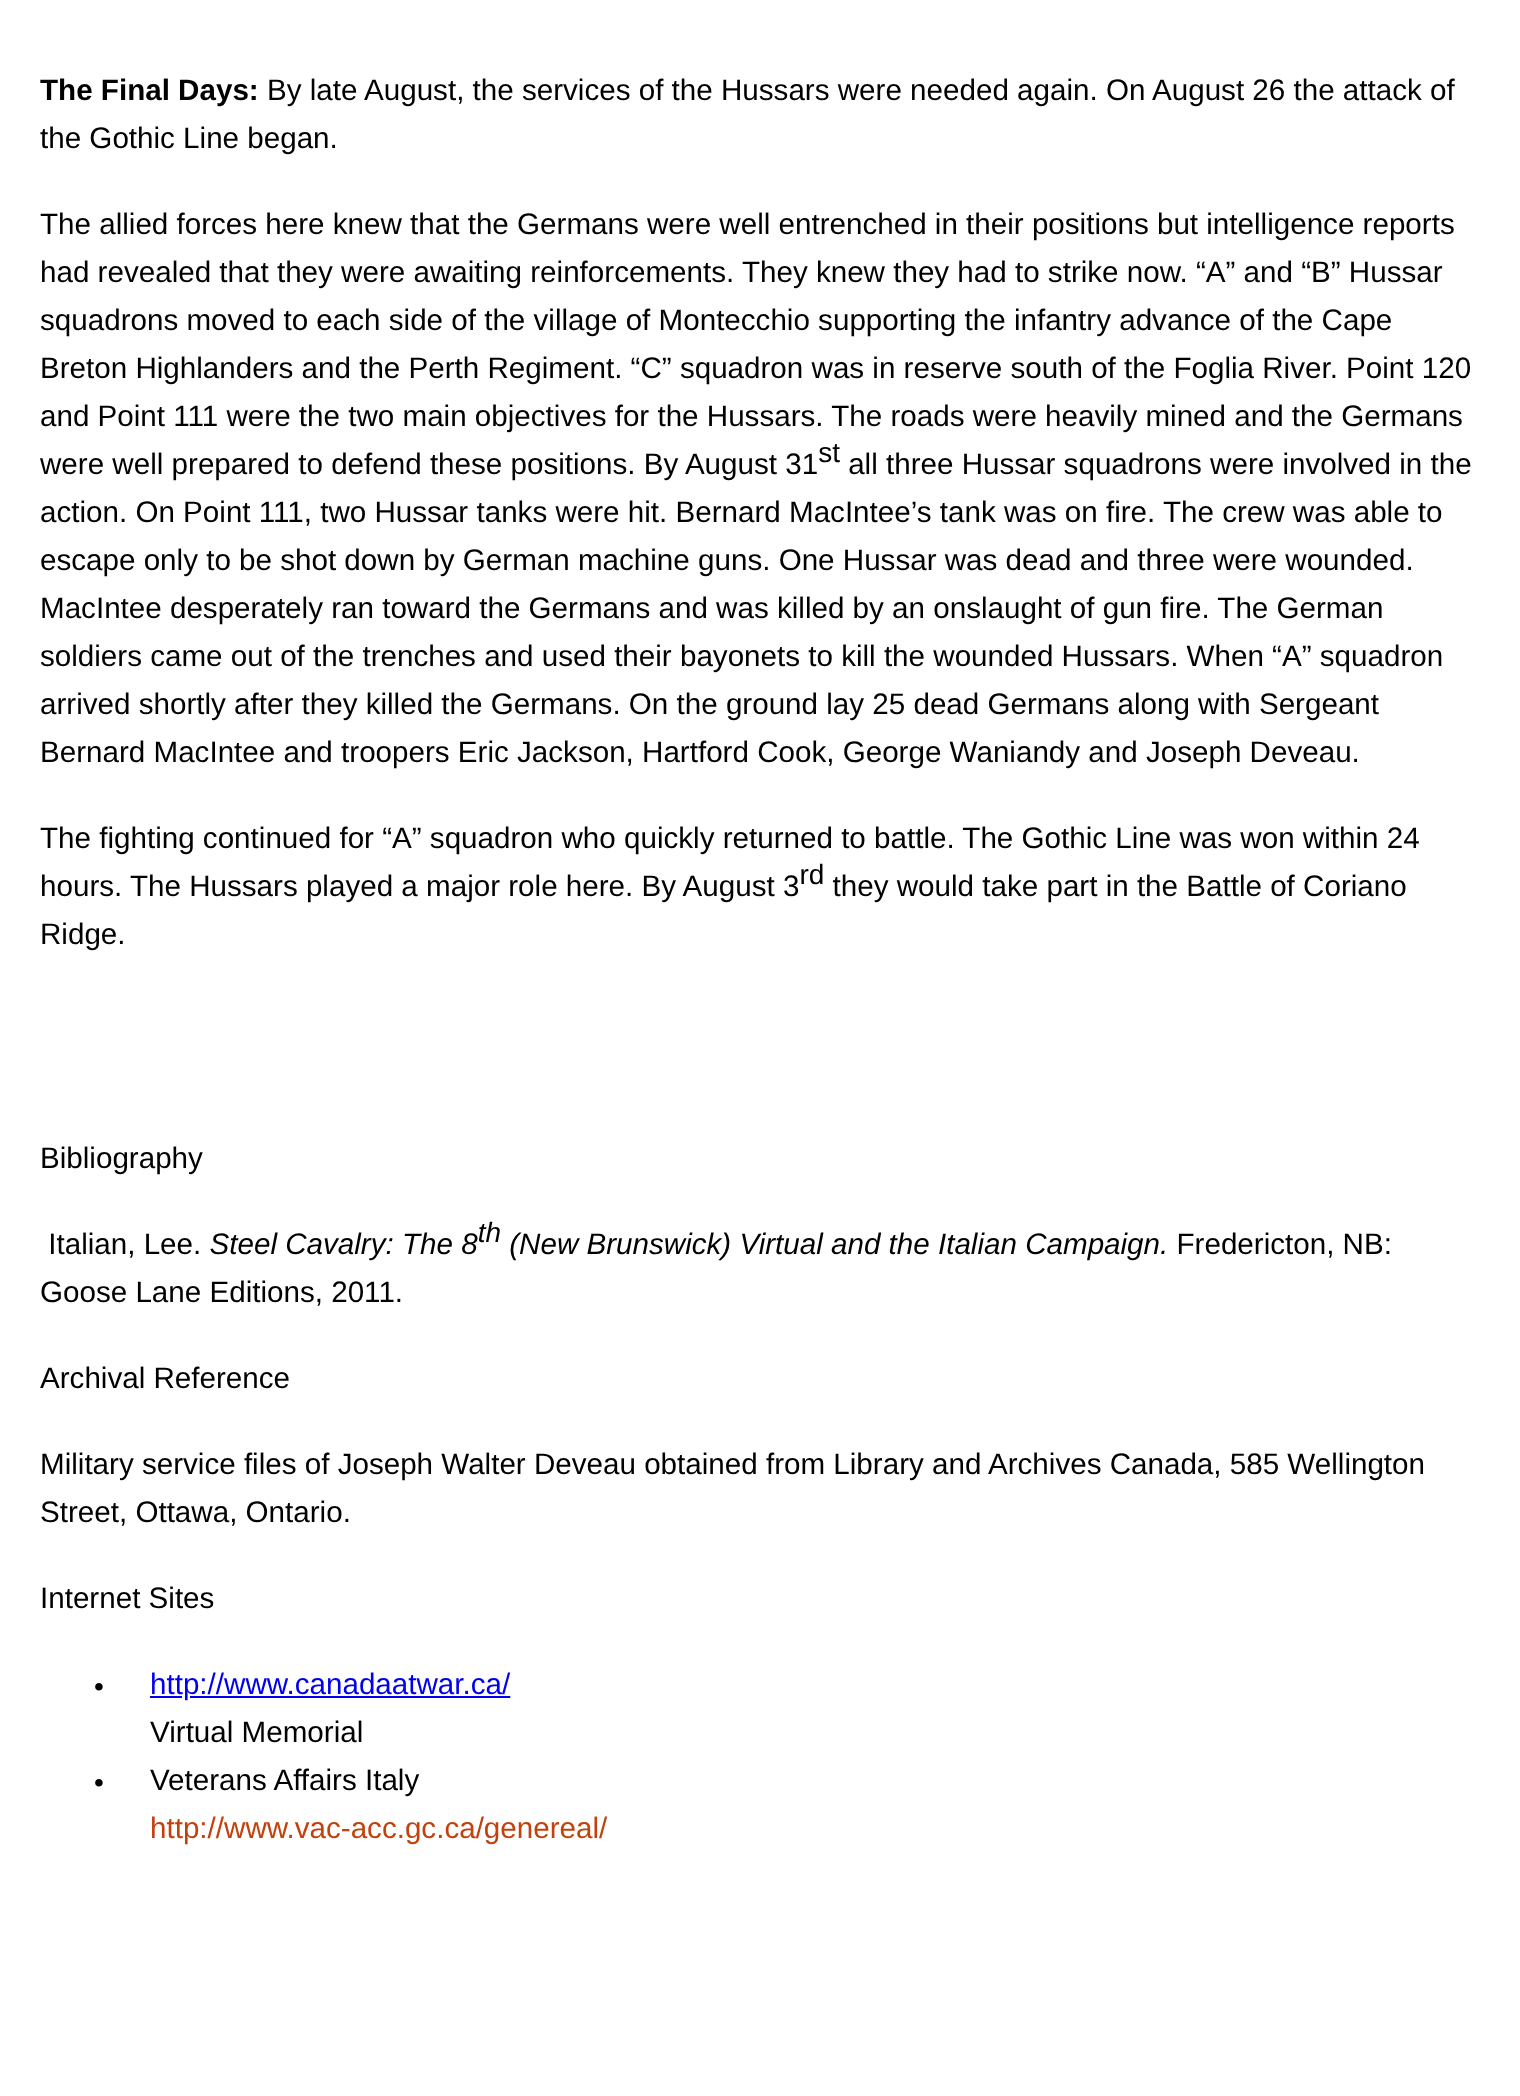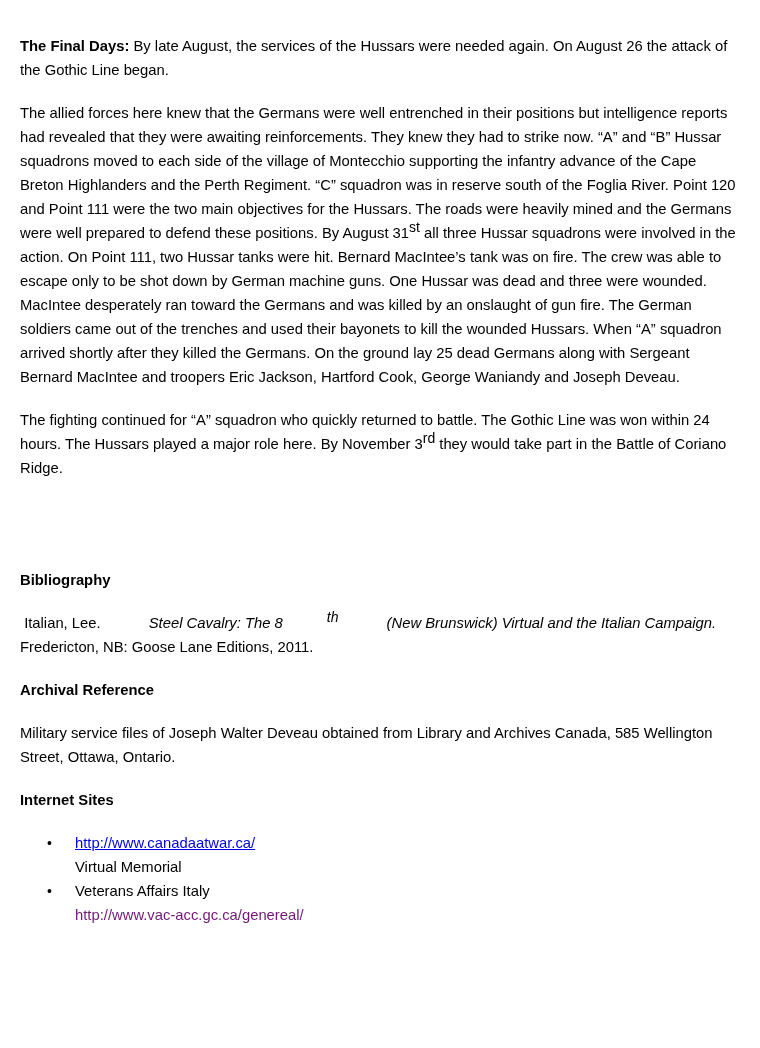--- a/index.html
+++ b/index.html
@@ -18,28 +18,28 @@
     padding: 34px 18px 0 20px;
   }
   .para {
     margin: 0 0 19px 0;
     font-size: 14.8px;
     line-height: 24px;
     white-space: pre-wrap;
     text-align: left;
   }
   .bold { font-weight: bold; }
-  .italic { font-style: italic; margin-left: 44px; }
+  .italic { font-style: italic; }
   sup {
     font-size: 14px;
     line-height: 0;
     vertical-align: super;
   }
   .section-heading {
-    font-weight: bold;
+    font-weight: normal;
     margin: 0 0 19px 0;
     font-size: 14.8px;
     line-height: 24px;
   }
   .big-gap { height: 69px; }
   .bullet-list { margin: 0 0 19px 0; }
   .list-item {
     position: relative;
     padding-left: 55px;
     font-size: 14.8px;
@@ -50,32 +50,32 @@
     left: 27px;
     top: 0;
     font-size: 14px;
     line-height: 24px;
   }
   .hyperlink {
     color: #0000ee;
     text-decoration: underline;
     cursor: pointer;
   }
-  .plain-url { color: #701a75; }
+  .plain-url { color: #c2410c; }
 </style>
 </head>
 <body>
 
 <div class="page">
 
   <p class="para"><span class="bold">The Final Days:</span><span> By late August, the services of the Hussars were needed again. On August 26 the attack of the Gothic Line began.</span></p>
 
   <p class="para"><span>The allied forces here knew that the Germans were well entrenched in their positions but intelligence reports had revealed that they were awaiting reinforcements. They knew they had to strike now. “A” and “B” Hussar squadrons moved to each side of the village of Montecchio supporting the infantry advance of the Cape Breton Highlanders and the Perth Regiment. “C” squadron was in reserve south of the Foglia River. Point 120 and Point 111 were the two main objectives for the Hussars. The roads were heavily mined and the Germans were well prepared to defend these positions. By August 31</span><sup>st</sup><span> all three Hussar squadrons were involved in the action. On Point 111, two Hussar tanks were hit. Bernard MacIntee’s tank was on fire. The crew was able to escape only to be shot down by German machine guns. One Hussar was dead and three were wounded. MacIntee desperately ran toward the Germans and was killed by an onslaught of gun fire. The German soldiers came out of the trenches and used their bayonets to kill the wounded Hussars. When “A” squadron arrived shortly after they killed the Germans. On the ground lay 25 dead Germans along with Sergeant Bernard MacIntee and troopers Eric Jackson, Hartford Cook, George Waniandy and Joseph Deveau.</span></p>
 
-  <p class="para"><span>The fighting continued for “A” squadron who quickly returned to battle. The Gothic Line was won within 24 hours. The Hussars played a major role here. By November 3</span><sup>rd</sup><span> they would take part in the Battle of Coriano Ridge.</span></p>
+  <p class="para"><span>The fighting continued for “A” squadron who quickly returned to battle. The Gothic Line was won within 24 hours. The Hussars played a major role here. By August 3</span><sup>rd</sup><span> they would take part in the Battle of Coriano Ridge.</span></p>
 
 
   <div class="big-gap"></div>
 
   <p class="section-heading">Bibliography</p>
 
   <p class="para"><span> Italian, Lee. </span><span class="italic">Steel Cavalry: The 8</span><sup class="italic">th</sup><span class="italic"> (New Brunswick) Virtual and the Italian Campaign.</span><span> Fredericton, NB: Goose Lane Editions, 2011.</span></p>
 
   <p class="section-heading">Archival Reference</p>
 

